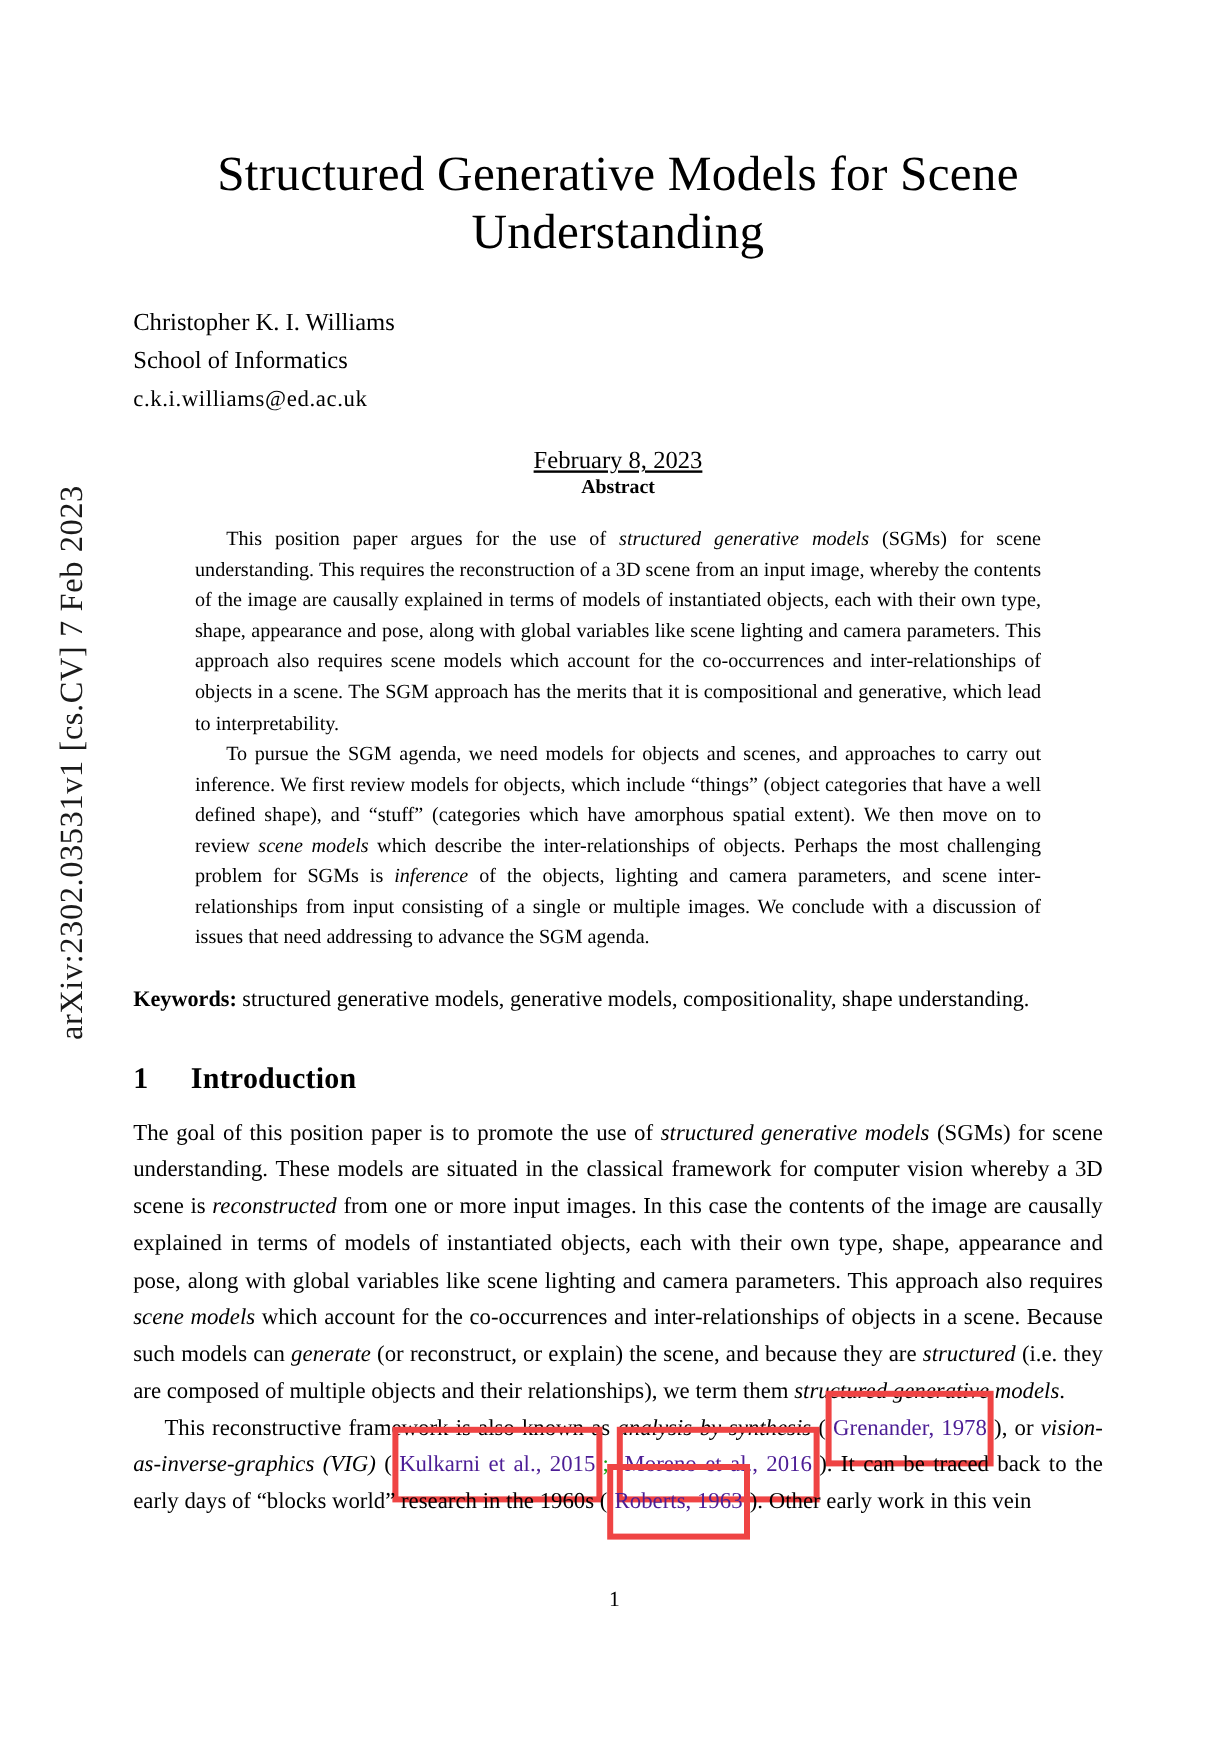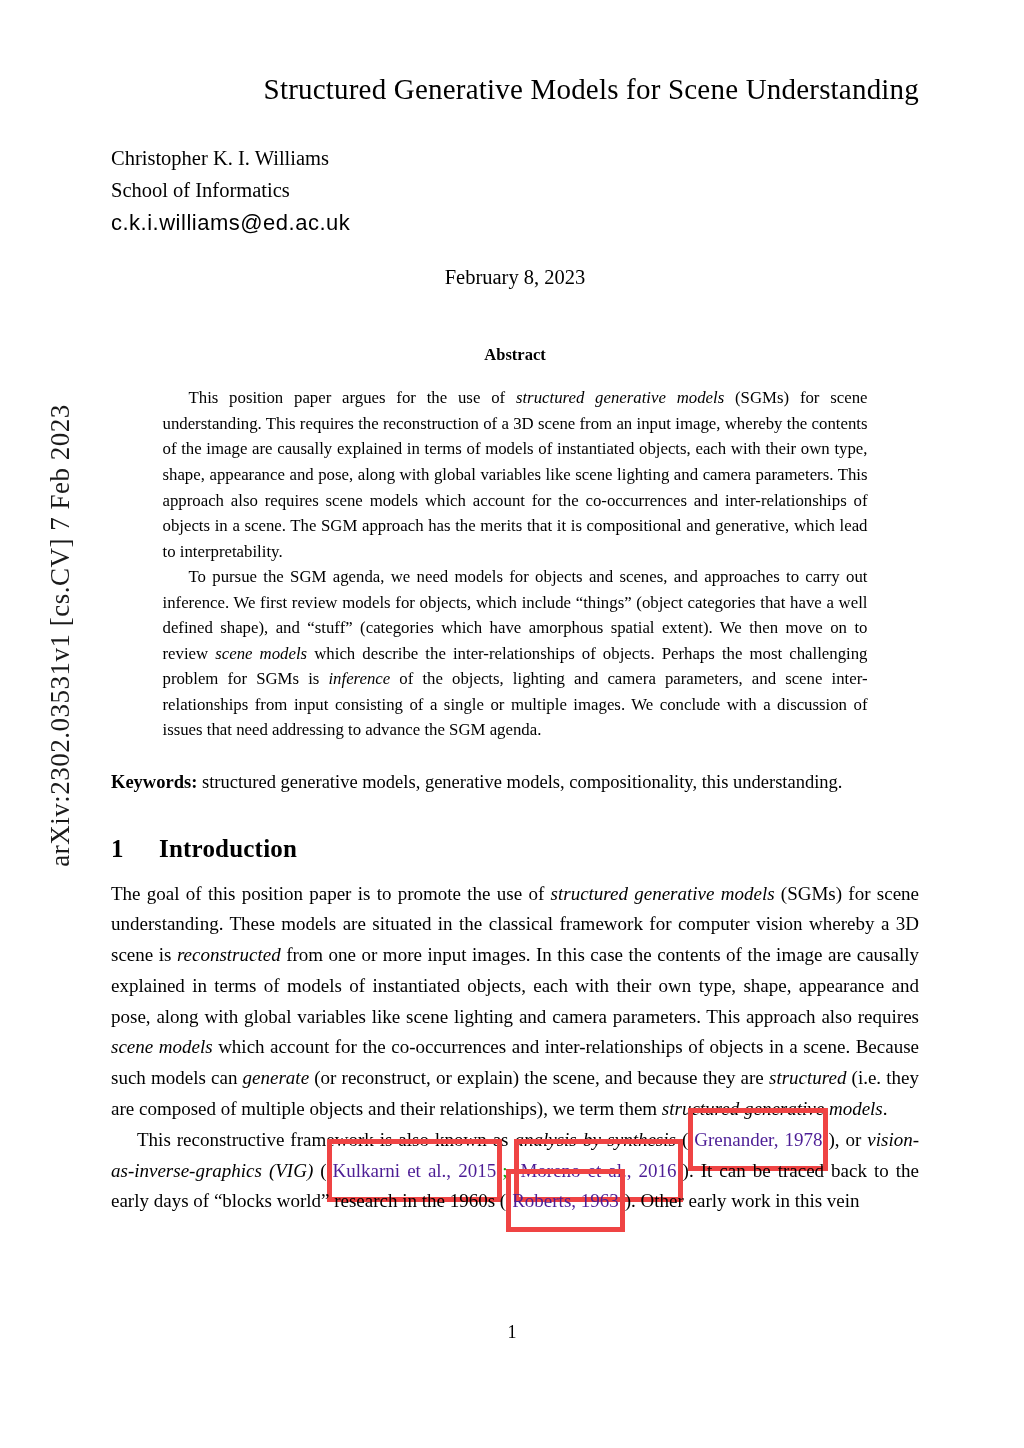--- a/index.html
+++ b/index.html
@@ -38,46 +38,46 @@
   }
 
   .content {
     position: absolute;
     left: 111px;
     top: 0;
     width: 808px;
   }
 
   .title {
-    margin-top: 72px;
-    text-align: right;
-    font-size: 29px;
+    margin-top: 120px;
+    text-align: center;
+    font-size: 41px;
     letter-spacing: 0.2px;
     line-height: 1.2;
   }
 
   .authorblock {
     margin-top: 36px;
     text-align: left;
     font-size: 20.5px;
     line-height: 1.55;
   }
   .authorblock .email {
-    font-family: Liberation Sans, sans-serif;
-    font-size: 22px;
+    font-family: Liberation Serif, serif;
+    font-size: 19px;
     letter-spacing: 0.5px;
   }
   .date {
     margin-top: 26px;
     text-align: center;
     font-size: 20.5px;
+    text-decoration: underline;
   }
 
   .abstract-head {
-    margin-top: 56px;
     text-align: center;
     font-size: 16.5px;
     font-weight: bold;
   }
 
   .abstract-body {
     margin: 20px auto 0 auto;
     width: 705px;
     font-size: 16.8px;
     line-height: 1.52;
@@ -156,21 +156,21 @@
     <div class="date">February 8, 2023</div>
 
     <div class="abstract-head">Abstract</div>
 
     <div class="abstract-body">
       <p><span>This position paper argues for the use of </span><i>structured generative models</i><span> (SGMs) for scene understanding. This requires the reconstruction of a 3D scene from an input image, whereby the contents of the image are causally explained in terms of models of instantiated objects, each with their own type, shape, appearance and pose, along with global variables like scene lighting and camera parameters. This approach also requires scene models which account for the co-occurrences and inter-relationships of objects in a scene. The SGM approach has the merits that it is compositional and generative, which lead to interpretability.</span></p>
       <p><span>To pursue the SGM agenda, we need models for objects and scenes, and approaches to carry out inference. We first review models for objects, which include “things” (object categories that have a well defined shape), and “stuff” (categories which have amorphous spatial extent). We then move on to review </span><i>scene models</i><span> which describe the inter-relationships of objects. Perhaps the most challenging problem for SGMs is </span><i>inference</i><span> of the objects, lighting and camera parameters, and scene inter-relationships from input consisting of a single or multiple images. We conclude with a discussion of issues that need addressing to advance the SGM agenda.</span></p>
     </div>
 
     <div class="keywords">
-      <b>Keywords:</b><span> structured generative models, generative models, compositionality, this understanding.</span>
+      <b>Keywords:</b><span> structured generative models, generative models, compositionality, shape understanding.</span>
     </div>
 
     <h2 class="section">
       <span class="secnum">1</span><span>Introduction</span>
     </h2>
 
     <div class="body-text">
       <p><span>The goal of this position paper is to promote the use of </span><i>structured generative models</i><span> (SGMs) for scene understanding. These models are situated in the classical framework for computer vision whereby a 3D scene is </span><i>reconstructed</i><span> from one or more input images. In this case the contents of the image are causally explained in terms of models of instantiated objects, each with their own type, shape, appearance and pose, along with global variables like scene lighting and camera parameters. This approach also requires </span><i>scene models</i><span> which account for the co-occurrences and inter-relationships of objects in a scene. Because such models can </span><i>generate</i><span> (or reconstruct, or explain) the scene, and because they are </span><i>structured</i><span> (i.e. they are composed of multiple objects and their relationships), we term them </span><i>structured generative models</i><span>.</span></p>
 
       <p class="indent"><span>This reconstructive framework is also known as </span><i>analysis-by-synthesis</i><span> (</span><a class="cite" href="#">Grenander, 1978</a><span>), or </span><i>vision-as-inverse-graphics (VIG)</i><span> (</span><a class="cite" href="#">Kulkarni et al., 2015</a><span class="cite-green-text">; </span><a class="cite" href="#">Moreno et al., 2016</a><span>). It can be traced back to the early days of “blocks world” research in the 1960s (</span><a class="cite" href="#">Roberts, 1963</a><span>). Other early work in this vein</span></p>

